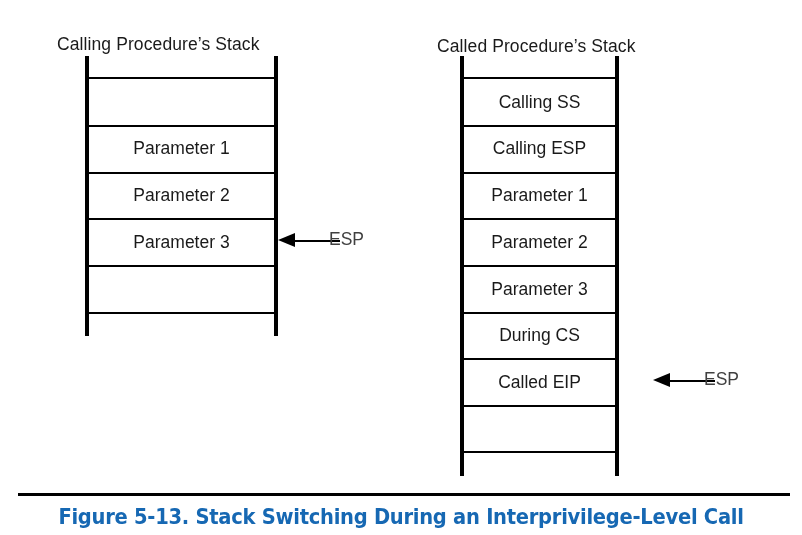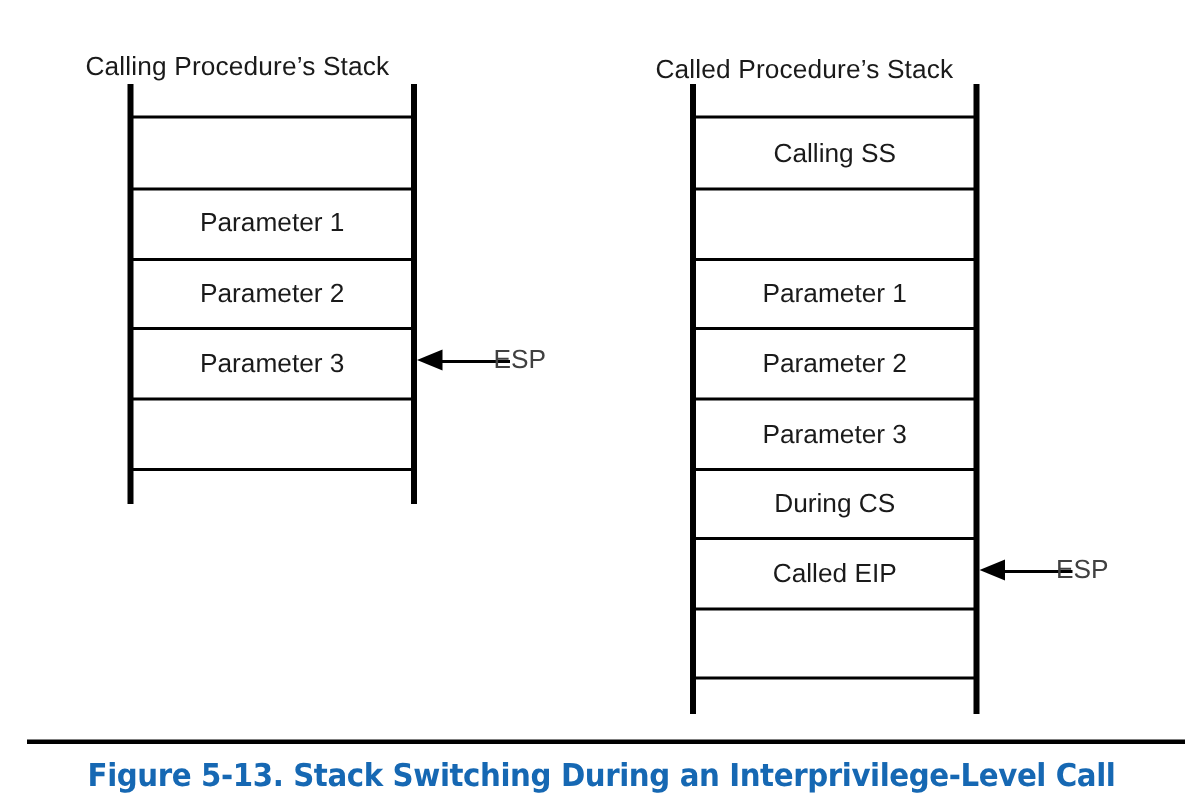--- a/index.html
+++ b/index.html
@@ -150,37 +150,38 @@
   </div>
 
   <div class="esp-pointer" id="esp-calling" style="left:278px; top:230px; width:100px;">
     <div class="esp-head"></div>
     <div class="esp-shaft" style="width:48px;"></div>
     <div class="esp-text" style="left:51px;">ESP</div>
   </div>
 
   <div class="stack-title" id="title-called">Called Procedure’s Stack</div>
 
-  <div class="stack" id="stack-called" style="left:460px; top:56px; width:193px; height:420px;">
+  <div class="stack" id="stack-called" style="left:460px; top:56px; width:159px; height:420px;">
 
     <div class="rail rail-left" style="height:420px;"></div>
     <div class="rail rail-right" style="height:420px;"></div>
 
     <div class="divider" style="top:21px;"></div>
     <div class="divider" style="top:69px;"></div>
     <div class="divider" style="top:116px;"></div>
     <div class="divider" style="top:162px;"></div>
     <div class="divider" style="top:209px;"></div>
     <div class="divider" style="top:256px;"></div>
     <div class="divider" style="top:302px;"></div>
     <div class="divider" style="top:349px;"></div>
     <div class="divider" style="top:395px;"></div>
 
     <div class="cell-label" style="top:1px;"></div>
     <div class="cell-label" style="top:36px;">Calling SS</div>
+    <div class="cell-label" style="top:82px;">Calling ESP</div>
     <div class="cell-label" style="top:129px;">Parameter 1</div>
     <div class="cell-label" style="top:176px;">Parameter 2</div>
     <div class="cell-label" style="top:223px;">Parameter 3</div>
     <div class="cell-label" style="top:269px;">During CS</div>
     <div class="cell-label" style="top:316px;">Called EIP</div>
     <div class="cell-label" style="top:362px;"></div>
     <div class="cell-label" style="top:402px;"></div>
   </div>
 
   <div class="esp-pointer" id="esp-called" style="left:653px; top:370px; width:105px;">

